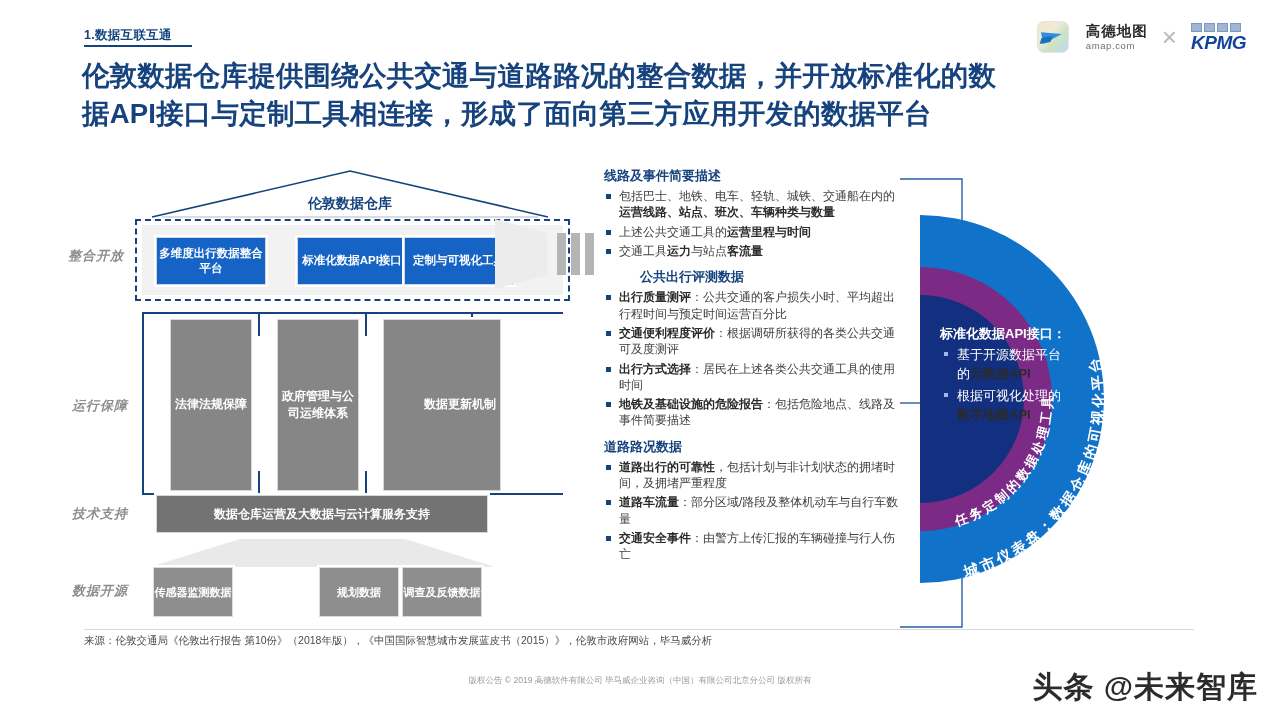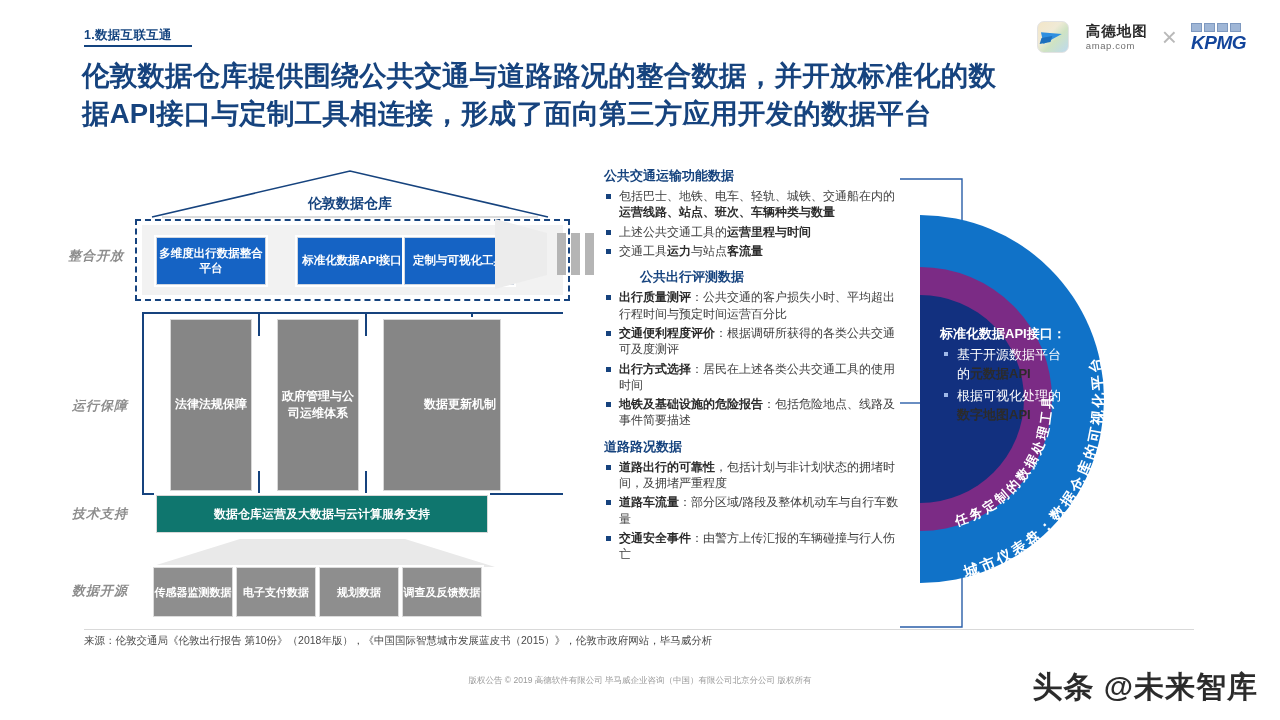--- a/index.html
+++ b/index.html
@@ -103,21 +103,21 @@
     color:#ffffff;font-size:12px;font-weight:bold;line-height:1.45;
     display:flex;align-items:center;justify-content:center;text-align:center;
   }
   .graycol.g1{left:110px;width:80px;}
   .graycol.g2{left:217px;width:80px;}
   .graycol.g3{left:323px;width:80px;padding-left:36px;}
   .tick{position:absolute;width:2px;background:#16437e;}
 
   .wide-gray{
     position:absolute;left:96px;top:328px;width:330px;height:36px;
-    background:#0f766e;border:1px solid #d8d8d8;box-shadow:0 0 0 2px #ffffff;
+    background:#737373;border:1px solid #d8d8d8;box-shadow:0 0 0 2px #ffffff;
     color:#ffffff;font-size:12px;font-weight:bold;
     display:flex;align-items:center;justify-content:center;text-align:center;
   }
   .funnel{position:absolute;left:90px;top:372px;width:345px;height:28px;}
   .srcbox{
     position:absolute;top:400px;height:48px;
     background:#8e8e8e;border:1px solid #dcdcdc;box-shadow:0 0 0 2px #ffffff;
     color:#ffffff;font-size:11px;font-weight:bold;line-height:1.35;
     display:flex;align-items:center;justify-content:center;
   }
@@ -238,35 +238,34 @@
 
     <div class="row-label" style="left:12px;top:338px;">技术支持</div>
     <div class="wide-gray">数据仓库运营及大数据与云计算服务支持</div>
 
     <svg class="funnel" viewBox="0 0 345 28" preserveAspectRatio="none">
       <polygon points="90,0 255,0 345,28 0,28" fill="#e9e9e9"></polygon>
     </svg>
 
     <div class="row-label" style="left:12px;top:415px;">数据开源</div>
     <div class="srcbox s1">传感器监测数据</div>
-    <div class="srcbox s2">电子支付数据</div>
     <div class="srcbox s3">规划数据</div>
     <div class="srcbox s4">调查及反馈数据</div>
   </div>
 
   <svg class="arrowband" viewBox="0 0 125 70">
     <polygon points="0,0 52,14 52,56 0,70" fill="#ececec"></polygon>
     <rect x="62" y="14" width="9" height="42" fill="#b5b5b5"></rect>
     <rect x="76" y="14" width="9" height="42" fill="#b5b5b5"></rect>
     <rect x="90" y="14" width="9" height="42" fill="#b5b5b5"></rect>
   </svg>
 
   <div class="rtext">
 
-    <div class="sec-h">公共交通运输功能数据</div>
+    <div class="sec-h">线路及事件简要描述</div>
     <ul class="bl">
       <li>包括巴士、地铁、电车、轻轨、城铁、交通船在内的<b>运营线路、站点、班次、车辆种类与数量</b></li>
       <li>上述公共交通工具的<b>运营里程与时间</b></li>
       <li>交通工具<b>运力</b>与站点<b>客流量</b></li>
     </ul>
 
     <div class="sec-h tight">公共出行评测数据</div>
     <ul class="bl">
       <li><b>出行质量测评</b>：公共交通的客户损失小时、平均超出行程时间与预定时间运营百分比</li>
       <li><b>交通便利程度评价</b>：根据调研所获得的各类公共交通可及度测评</li>

